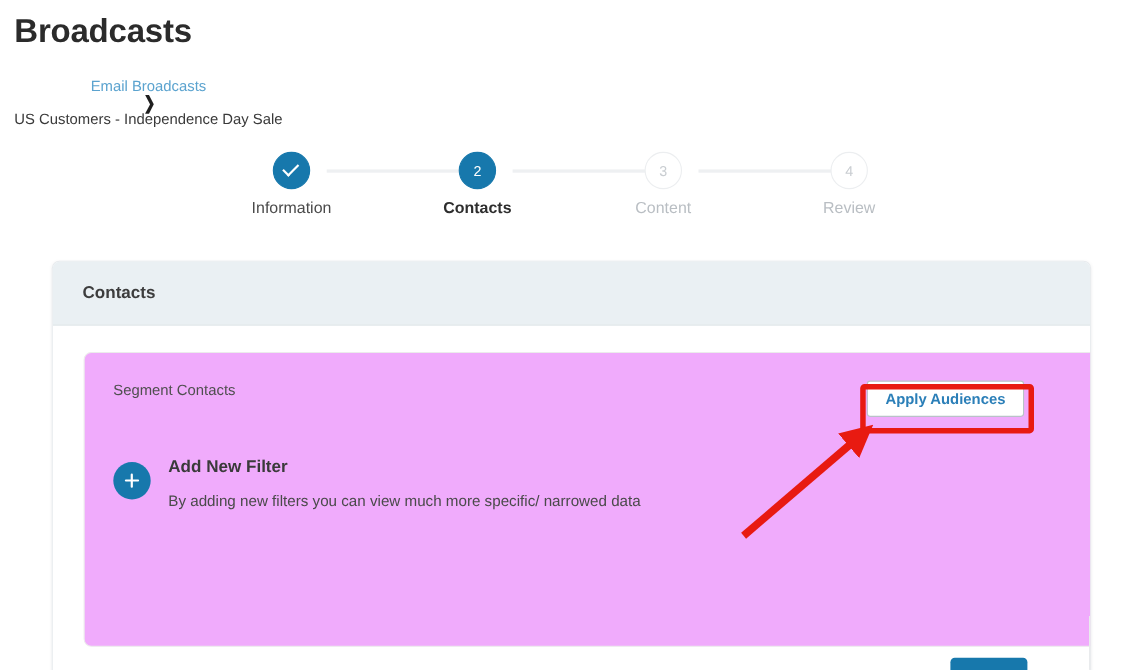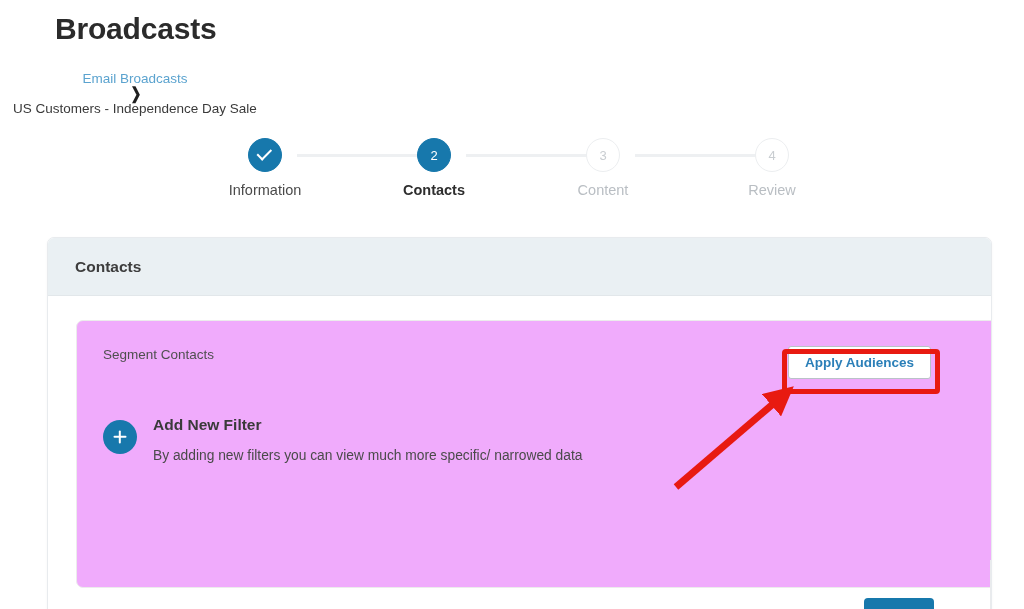--- a/index.html
+++ b/index.html
@@ -21,21 +21,20 @@
   
   .page-title {
     position: absolute;
     left: 13px;
     top: 11px;
     font-size: 30px;
     font-weight: bold;
     color: #2b2b2b;
     letter-spacing: -0.2px;
     line-height: 1.2;
-    margin-left: 42px;
   }
 
   .breadcrumb {
     position: absolute;
     left: 13px;
     top: 71px;
     font-size: 13.5px;
     display: flex;
     align-items: center;
     white-space: nowrap;

